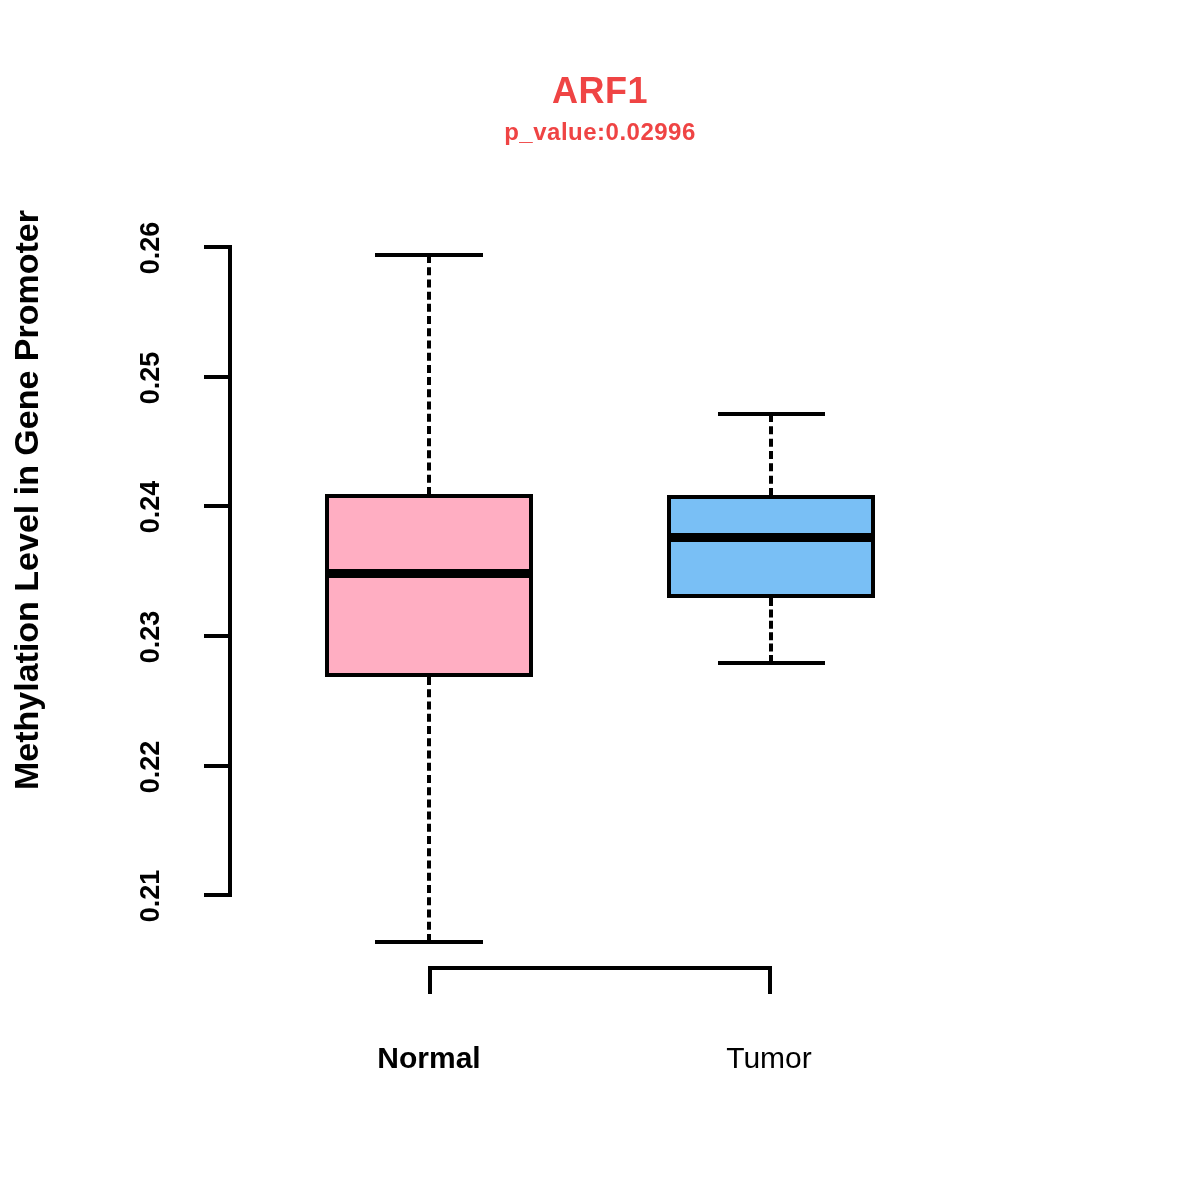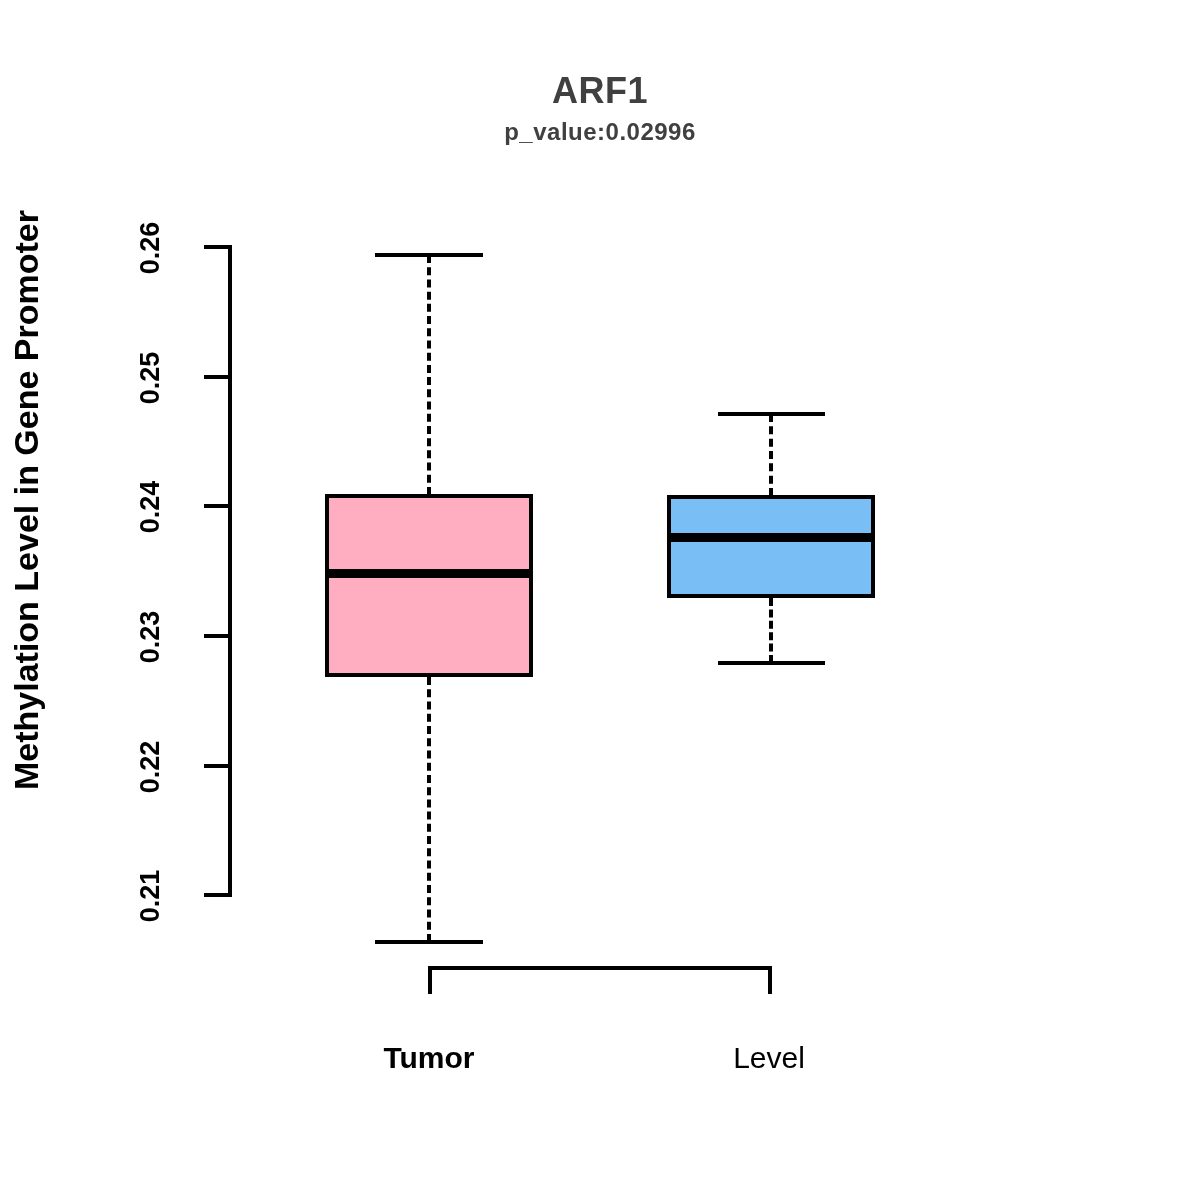--- a/index.html
+++ b/index.html
@@ -18,21 +18,21 @@
     overflow: hidden;
   }
 
   
   .title-main {
     position: absolute;
     left: 0;
     width: 1200px;
     text-align: center;
     font-weight: bold;
-    color: #404040;
+    color: #ef4444;
     white-space: nowrap;
   }
   #title-line1 { top: 70px;  font-size: 36px; letter-spacing: 0.5px; }
   #title-line2 { top: 118px; font-size: 24px; letter-spacing: 0.5px; }
 
   
   #ylab {
     position: absolute;
     left: 0px;
     top: 0px;
@@ -155,16 +155,16 @@
   <div class="whisker" style="left:769px; top:414px; height:82px;"></div>
   <div class="box" style="left:667px; top:495px; width:208px; height:103px; background:#79BFF5;"></div>
   <div class="median" style="left:667px; top:533px; width:208px;"></div>
   <div class="whisker" style="left:769px; top:598px; height:65px;"></div>
   <div class="cap" style="left:718px; top:661px; width:107px;"></div>
 
   <div class="axis-line-h" style="left:428px; top:966px; width:344px;"></div>
   <div class="tick-v" style="left:428px; top:966px;"></div>
   <div class="tick-v" style="left:768px; top:966px;"></div>
 
-  <div class="xtick-label bold" style="left:329px; top:1041px; width:200px;">Tumor</div>
-  <div class="xtick-label" style="left:669px; top:1041px; width:200px;">Level</div>
+  <div class="xtick-label bold" style="left:329px; top:1041px; width:200px;">Normal</div>
+  <div class="xtick-label" style="left:669px; top:1041px; width:200px;">Tumor</div>
 
 </div>
 
 </body></html>

